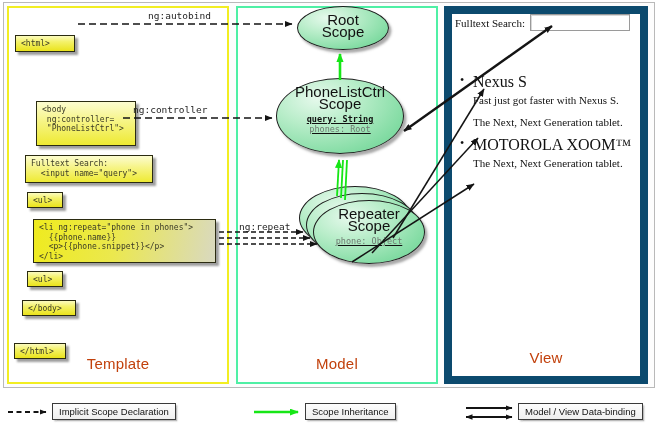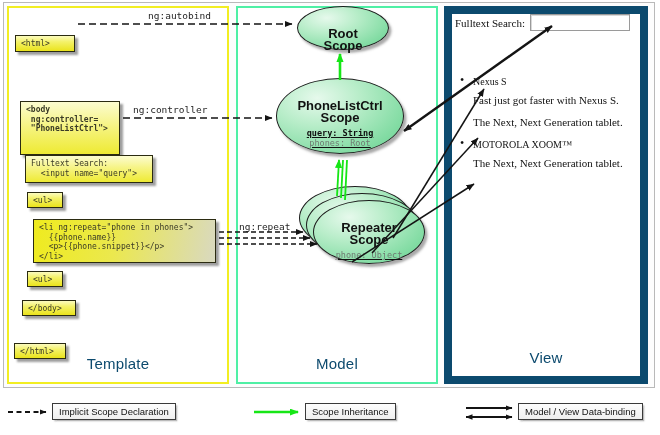--- a/index.html
+++ b/index.html
@@ -12,57 +12,57 @@
   .outer-frame{position:absolute;left:3px;top:2px;width:652px;height:386px;
      border:1px solid #b9b9b9;background:#fdfdfd;box-sizing:border-box;}
 
   
   .col{position:absolute;box-sizing:border-box;background:#ffffff;}
   .col-template{left:7px;  top:6px; width:222px; height:378px; border:2px solid #f2ee22;}
   .col-model   {left:236px;top:6px; width:202px; height:378px; border:2px solid #4ff0a5;}
   .col-view    {left:444px;top:6px; width:204px; height:378px; border:8px solid #0c4a6e;}
 
   .col-label{position:absolute;bottom:10px;left:0;width:100%;text-align:center;
-     font-size:15px;color:#0c4a6e;letter-spacing:.2px;}
+     font-size:15px;color:#c2410c;letter-spacing:.2px;}
 
   
   .ybox{position:absolute;box-sizing:border-box;
      border:1.5px solid #2b2b11;
      background:linear-gradient(180deg,#fbfbbf 0%,#f4f26a 38%,#eae31c 100%);
      box-shadow:2.5px 2.5px 2px rgba(40,40,40,.45);
      font-family:"DejaVu Sans Mono","Liberation Mono",monospace;
      font-size:8px;line-height:9.5px;color:#3a3a26;
      padding:3px 5px;white-space:pre;}
   .ybox.lit{background:linear-gradient(180deg,#fcfcd0 0%,#f6f485 45%,#eeea33 100%);}
   .ybox.fade{background:linear-gradient(100deg,#efeb1e 0%,#ebe84e 45%,#d9d9c0 100%);}
 
   
   .scope{position:absolute;box-sizing:border-box;
      border:1.5px solid #1d1d1d;border-radius:50%;
      background:radial-gradient(ellipse at 32% 26%, #e6f9ec 0%, #b8edc9 35%, #86dda6 72%, #63cf8d 100%);
      box-shadow:2.5px 3px 2.5px rgba(40,40,40,.4);
      text-align:center;color:#111;}
-  .scope .ttl{font-size:13px;line-height:12px;padding-top:21px;font-weight:bold;}
+  .scope .ttl{font-size:15px;line-height:12px;padding-top:7px;}
   .scope .props{font-family:"DejaVu Sans Mono","Liberation Mono",monospace;
      font-size:8.5px;line-height:10px;margin-top:4px;text-decoration:underline;}
   .scope .props .k{font-weight:bold;color:#101010;}
   .scope .props .g{color:#6f7a72;}
 
   
   .edge-label{position:absolute;font-family:"DejaVu Sans Mono","Liberation Mono",monospace;
      font-size:9.5px;color:#262626;white-space:nowrap;}
 
   
   .view-inner{position:absolute;left:455px;top:14px;width:186px;
      font-family:"Liberation Serif","DejaVu Serif",serif;color:#111;}
   .view-search{display:flex;align-items:center;gap:5px;font-size:11px;}
   .view-input{width:94px;height:13px;border:1px solid #9a9a9a;background:#fff;
      box-shadow:inset 1px 1px 0 #d8d8d8;}
   .view-list{margin:0;padding:0;list-style:none;margin-top:44px;}
-  .view-li{position:relative;padding-left:18px;font-size:10px;line-height:13px;margin-bottom:4px;}
+  .view-li{position:relative;padding-left:18px;font-size:16px;line-height:13px;margin-bottom:4px;}
   .view-li::before{content:"\2022";position:absolute;left:5px;top:-1px;font-size:12px;}
   .view-snip{font-size:11px;line-height:13px;margin:6px 0 9px 18px;}
 
   
   .legend{position:absolute;left:0;top:392px;width:660px;height:43px;}
   .lg-box{position:absolute;box-sizing:border-box;border:1.5px solid #3a3a3a;
      background:linear-gradient(180deg,#fdfdfd 0%,#efefef 100%);
      font-size:9.5px;color:#111;padding:2px 6px;white-space:nowrap;
      box-shadow:1.5px 1.5px 1.5px rgba(60,60,60,.35);}
 
@@ -83,21 +83,21 @@
   <div class="col col-model">
     <div class="col-label">Model</div>
   </div>
 
   <div class="col col-view">
     <div class="col-label">View</div>
   </div>
 
   <div class="ybox" style="left:15px;top:15px;width:60px;height:17px;margin-top:20px;">&lt;html&gt;</div>
 
-  <div class="ybox lit" style="left:20px;top:101px;width:100px;height:54px;font-weight:bold;">&lt;body
+  <div class="ybox lit" style="left:36px;top:101px;width:100px;height:45px;">&lt;body
  ng:controller=
  "PhoneListCtrl"&gt;</div>
 
   <div class="ybox lit" style="left:25px;top:155px;width:128px;height:28px;">Fulltext Search:
   &lt;input name="query"&gt;</div>
 
   <div class="ybox" style="left:27px;top:192px;width:36px;height:16px;">&lt;ul&gt;</div>
 
   <div class="ybox fade" style="left:33px;top:219px;width:183px;height:44px;">&lt;li ng:repeat="phone in phones"&gt;
   {{phone.name}}

